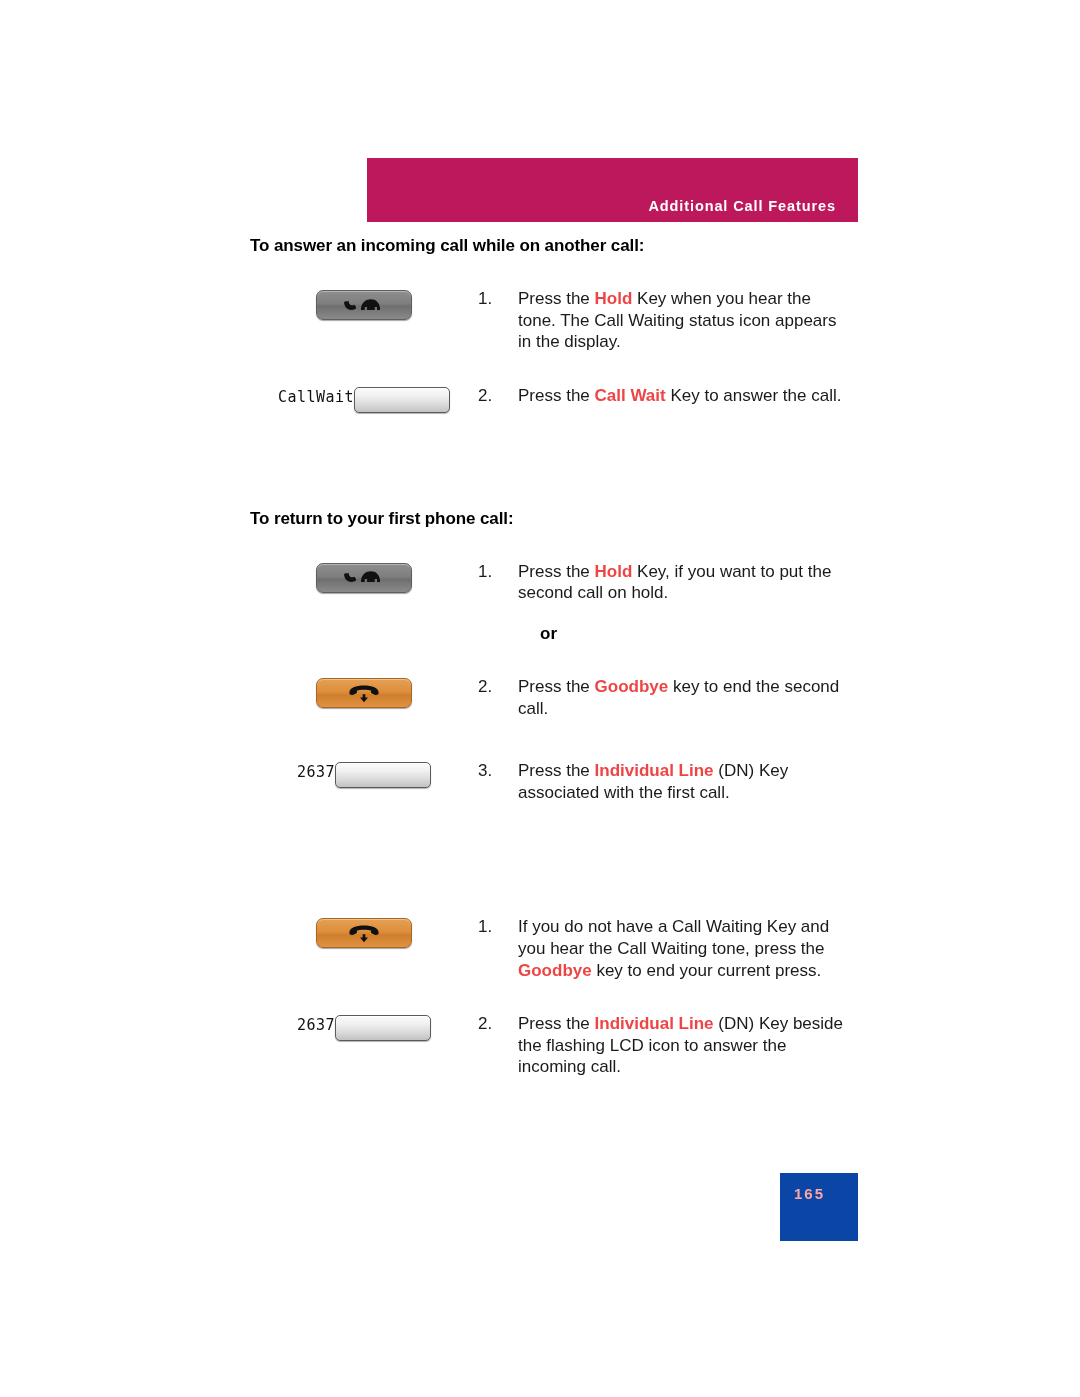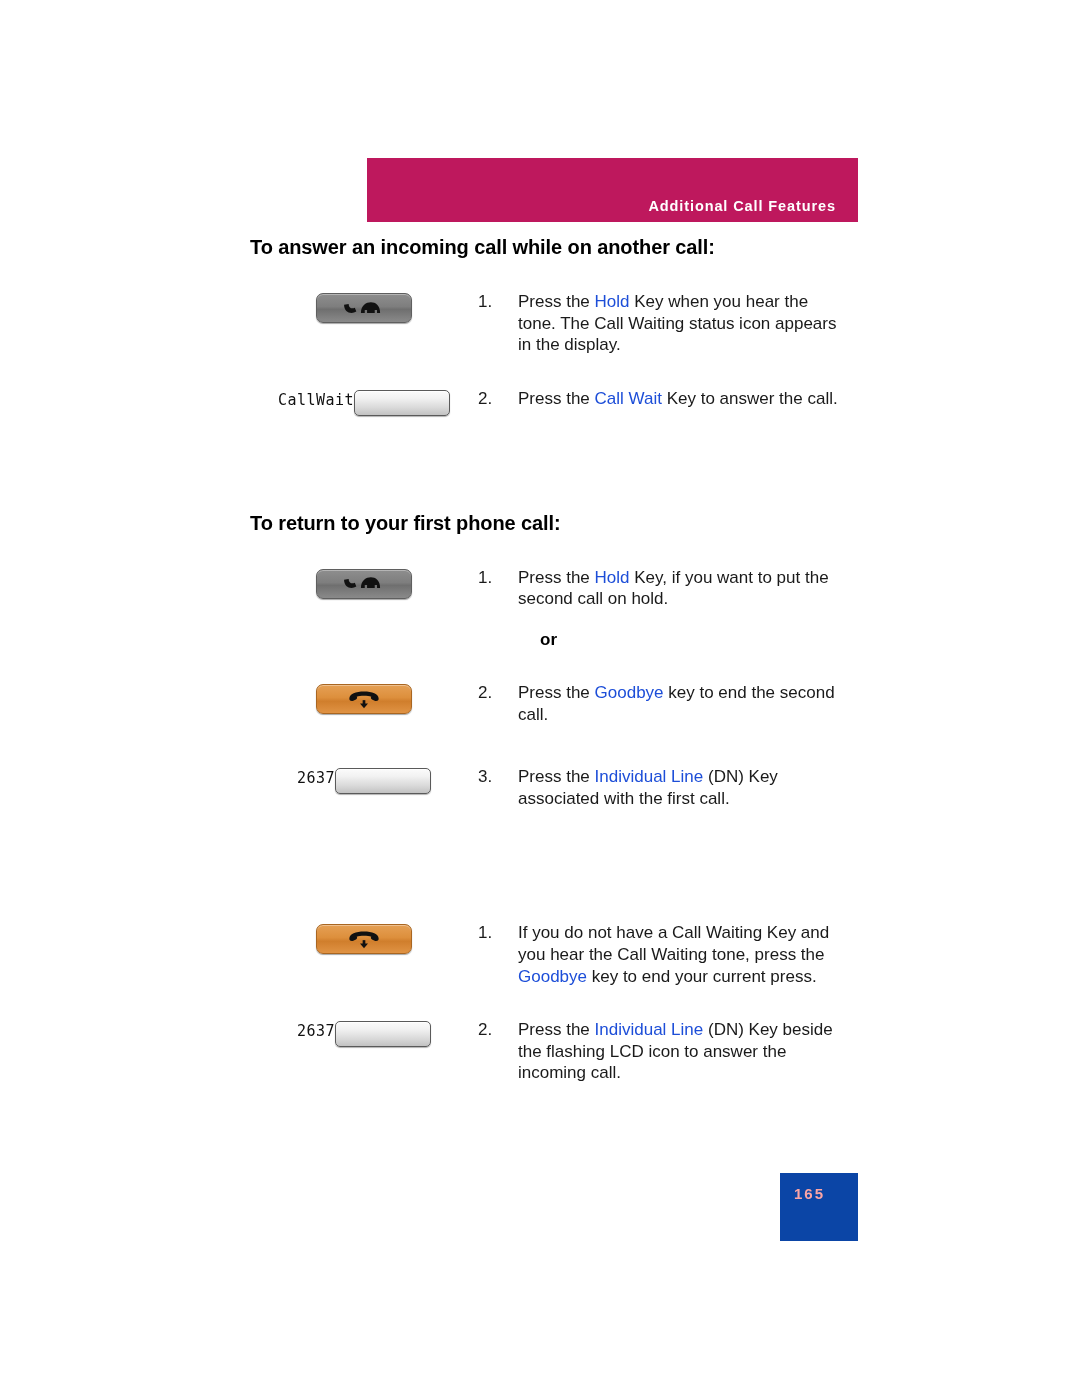--- a/index.html
+++ b/index.html
@@ -42,21 +42,21 @@
   .content {
     position: absolute;
     left: 0;
     top: 236px;
     width: 1080px;
   }
 
   .section-heading {
     margin: 0;
     padding: 0 0 0 250px;
-    font-size: 20px;
+    font-size: 17px;
     font-weight: bold;
     color: #000;
     letter-spacing: -0.1px;
   }
 
   .spacer-before-heading { height: 40px; }
 
   
   .step-row {
     position: relative;
@@ -91,21 +91,21 @@
   }
 
   .step-text {
     flex: 1 1 auto;
     font-size: 17px;
     line-height: 21.6px;
     color: #1a1a1a;
     max-width: 330px;
   }
 
-  .kw { color: #1d4ed8; font-weight: normal; }
+  .kw { color: #ef4444; font-weight: bold; }
 
   .or-line {
     padding-left: 540px;
     font-size: 17px;
     font-weight: bold;
     color: #000;
     line-height: 21.6px;
   }
 
   

